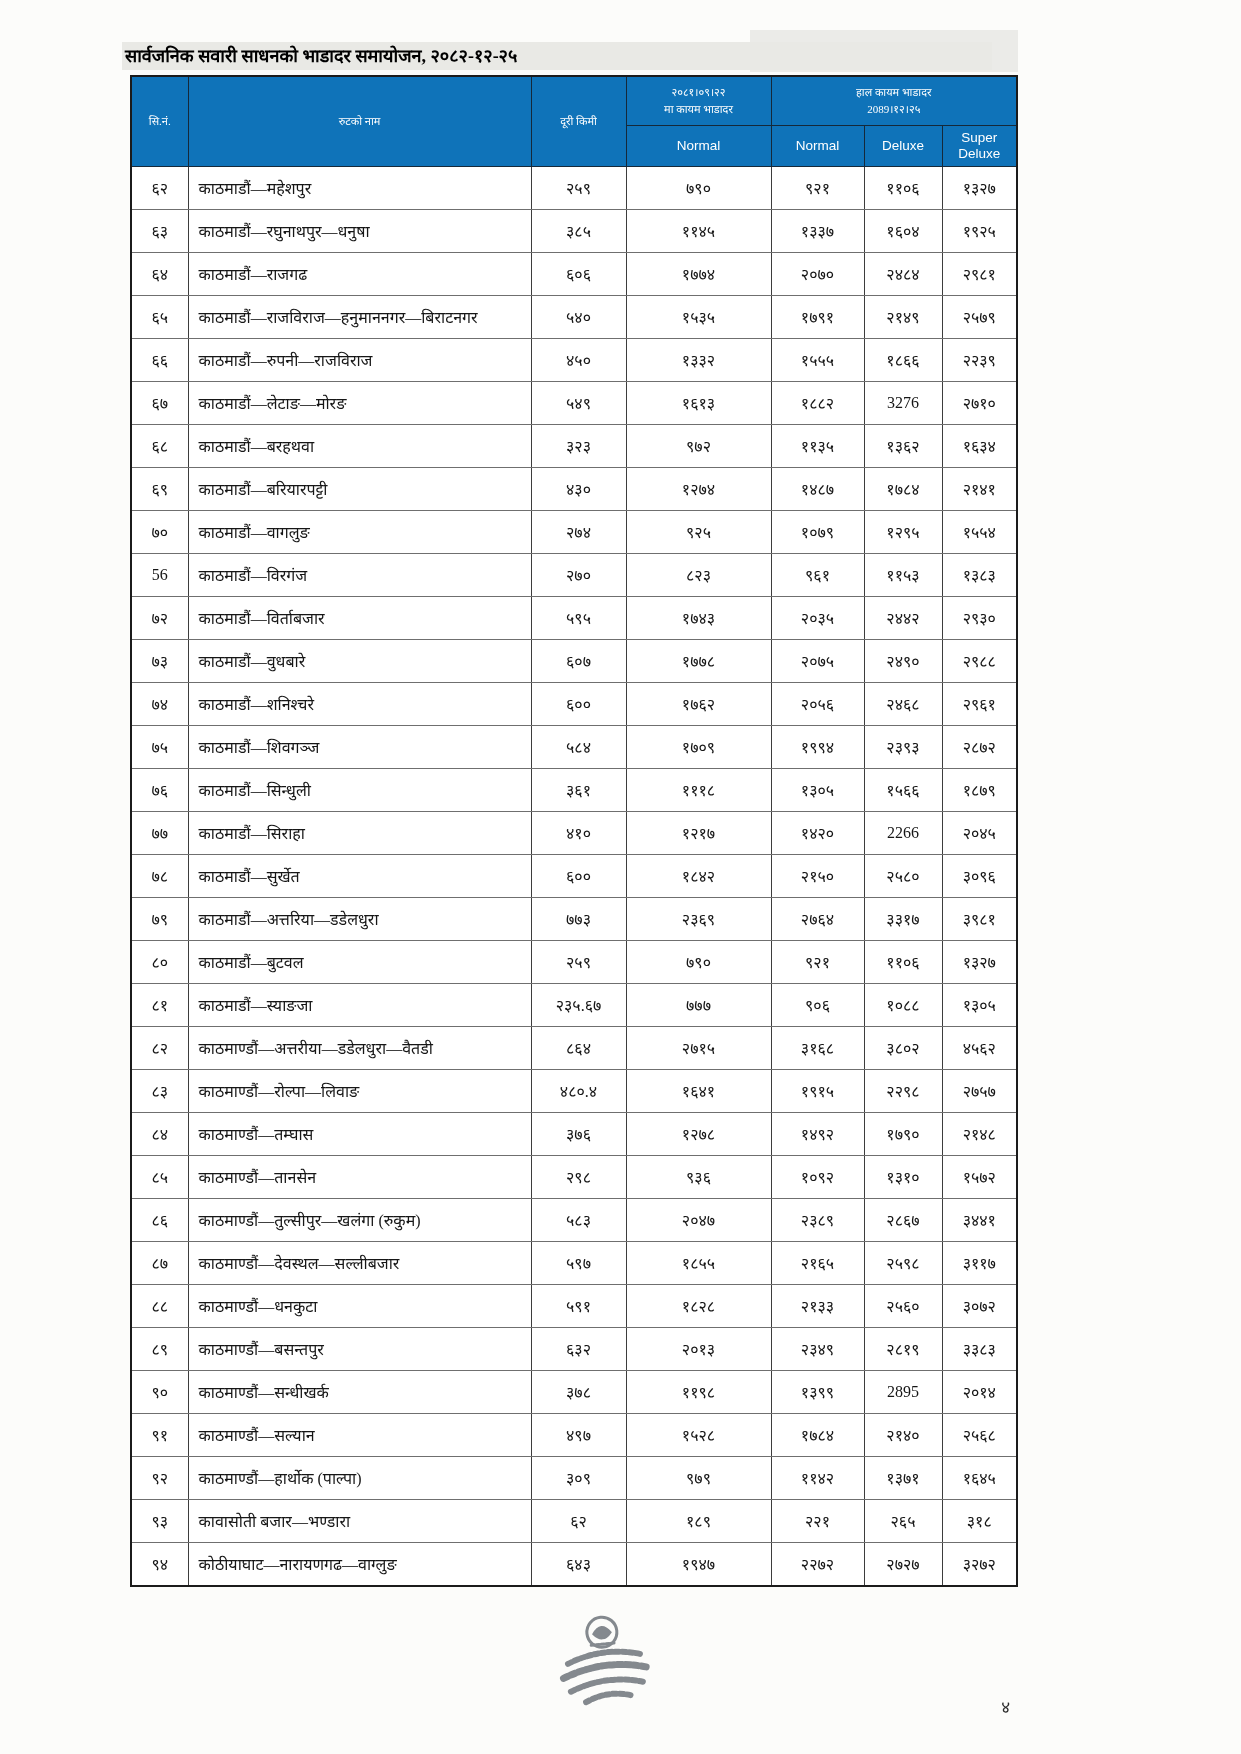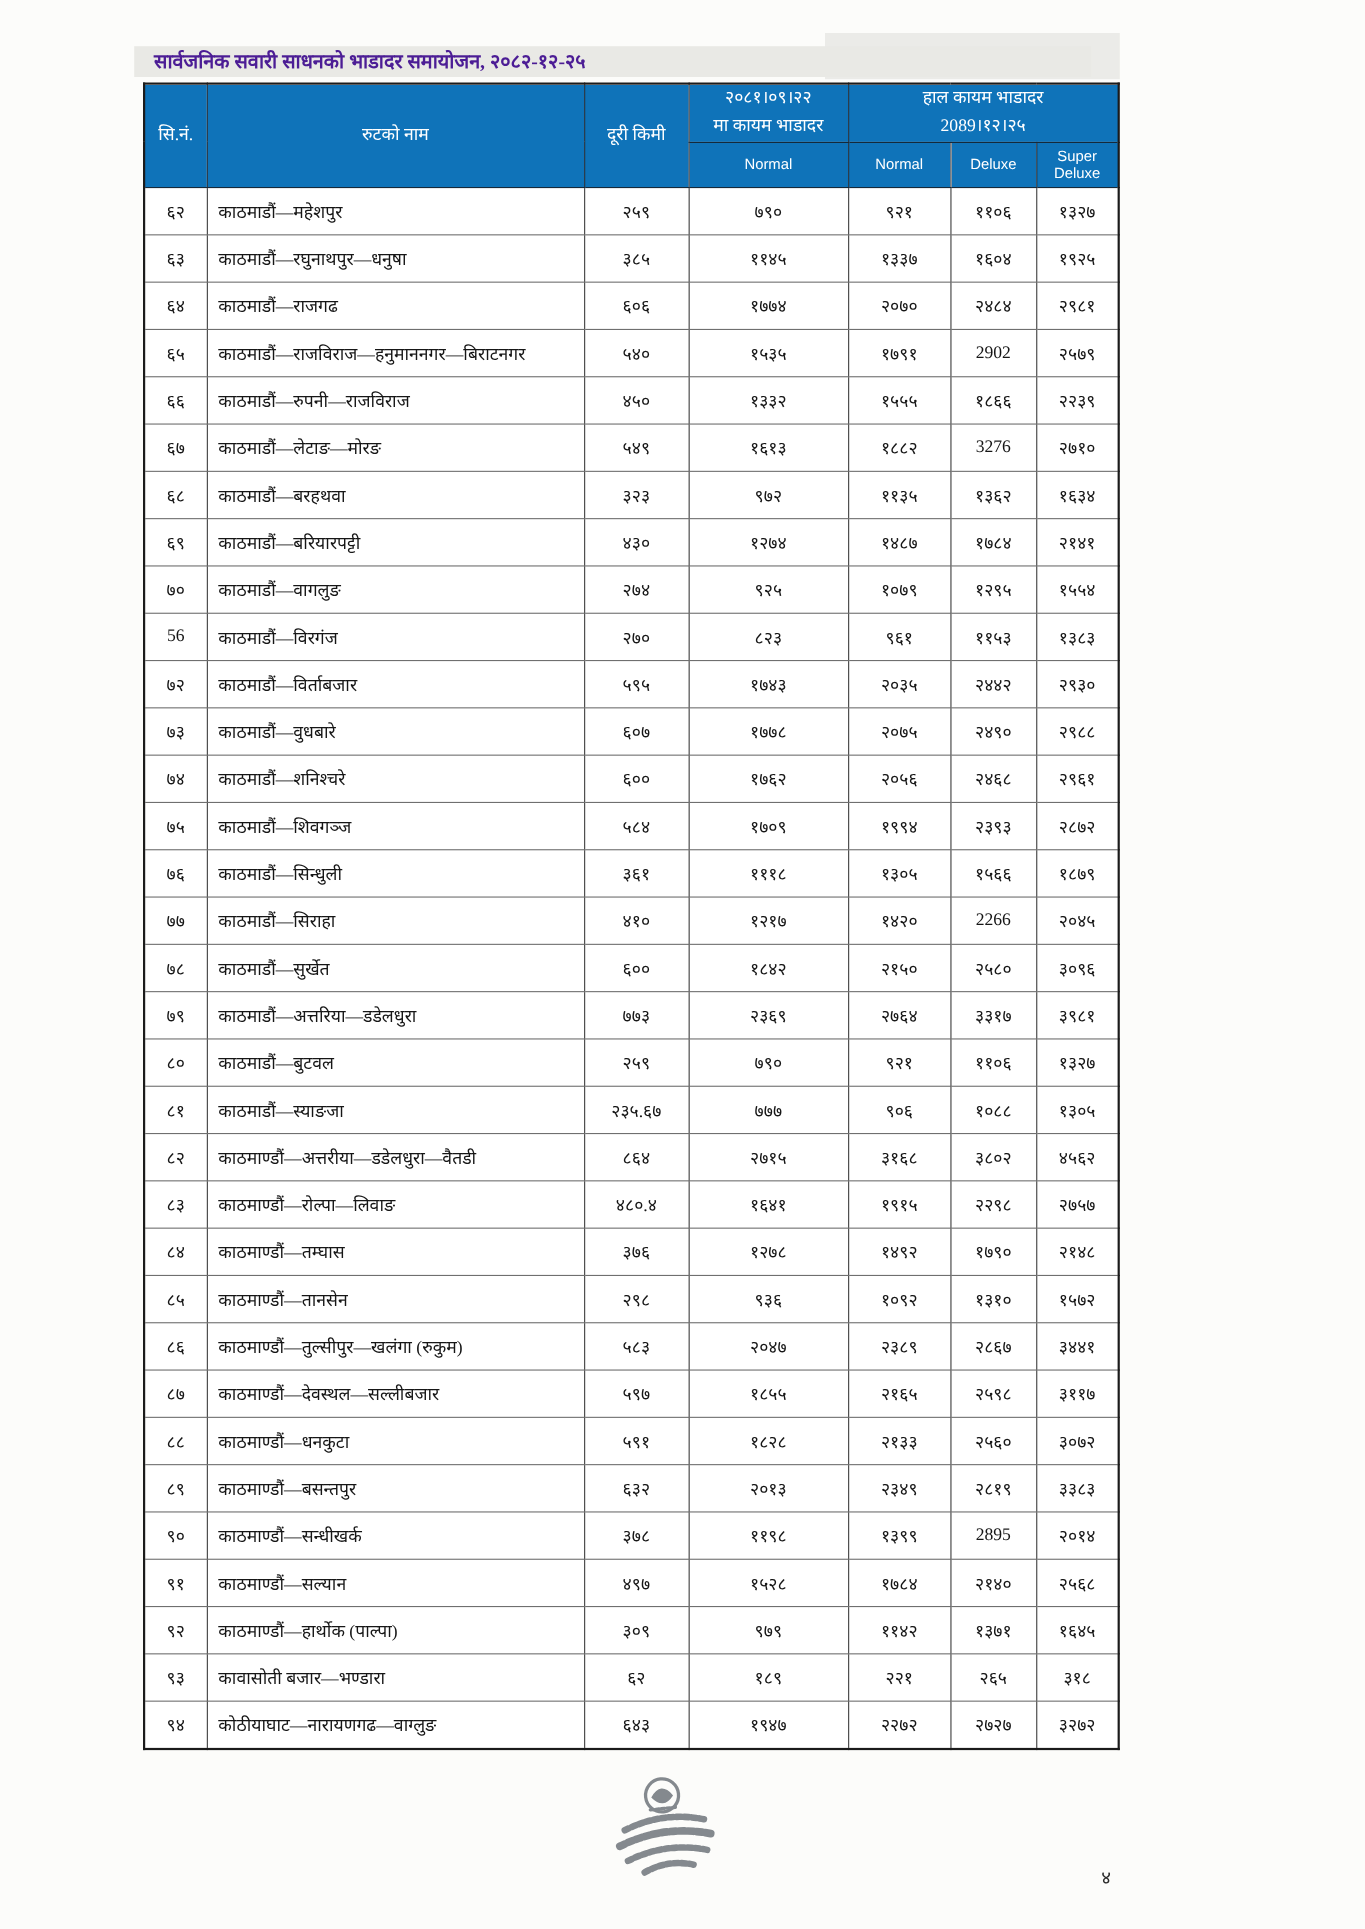--- a/index.html
+++ b/index.html
@@ -12,22 +12,22 @@
   }
   .artifact-top-right {
     position:absolute; left:750px; top:30px; width:268px; height:42px;
     background:#ebebe8;
   }
   .title-band {
     position:absolute; left:122px; top:42px; width:870px; height:28px;
     background:#e9e9e5;
   }
   .doc-title {
-    margin:0; padding:1px 0 0 18px;
-    font-size:18px; font-weight:bold; color:#4c1d95;
+    margin:0; padding:1px 0 0 3px;
+    font-size:18px; font-weight:bold; color:#000000;
     line-height:27px;
     font-family:"Liberation Serif", serif;
     white-space:nowrap;
   }
   table.fare-table {
     position:absolute; left:130px; top:75px;
     width:886px;
     border-collapse:collapse;
     table-layout:fixed;
     background:#ffffff;
@@ -35,21 +35,21 @@
   }
   .fare-table th, .fare-table td { overflow:hidden; }
   .fare-table thead th {
     background:#0f73b9;
     color:#ffffff;
     font-weight:normal;
     border:1px solid #15293a;
     vertical-align:middle;
     text-align:center;
   }
-  .fare-table thead tr.group-row th { height:46px; font-size:16px; line-height:1.55; }
+  .fare-table thead tr.group-row th { height:46px; font-size:11px; line-height:1.55; }
   .fare-table thead tr.sub-row th {
     height:36px;
     font-family:"Liberation Sans", sans-serif;
     font-size:13.5px;
     line-height:1.15;
     padding:2px;
   }
   .fare-table thead th .hline { display:block; }
   .fare-table tbody td {
     height:42px;
@@ -150,21 +150,21 @@
           <td class="c-num">२४८४</td>
           <td class="c-num">२९८१</td>
         </tr>
 
         <tr>
           <td class="c-sn">६५</td>
           <td class="c-route">काठमाडौं—राजविराज—हनुमाननगर—बिराटनगर</td>
           <td class="c-num">५४०</td>
           <td class="c-num">१५३५</td>
           <td class="c-num">१७९१</td>
-          <td class="c-num">2902</td>
+          <td class="c-num">२१४९</td>
           <td class="c-num">२५७९</td>
         </tr>
 
         <tr>
           <td class="c-sn">६६</td>
           <td class="c-route">काठमाडौं—रुपनी—राजविराज</td>
           <td class="c-num">४५०</td>
           <td class="c-num">१३३२</td>
           <td class="c-num">१५५५</td>
           <td class="c-num">१८६६</td>

